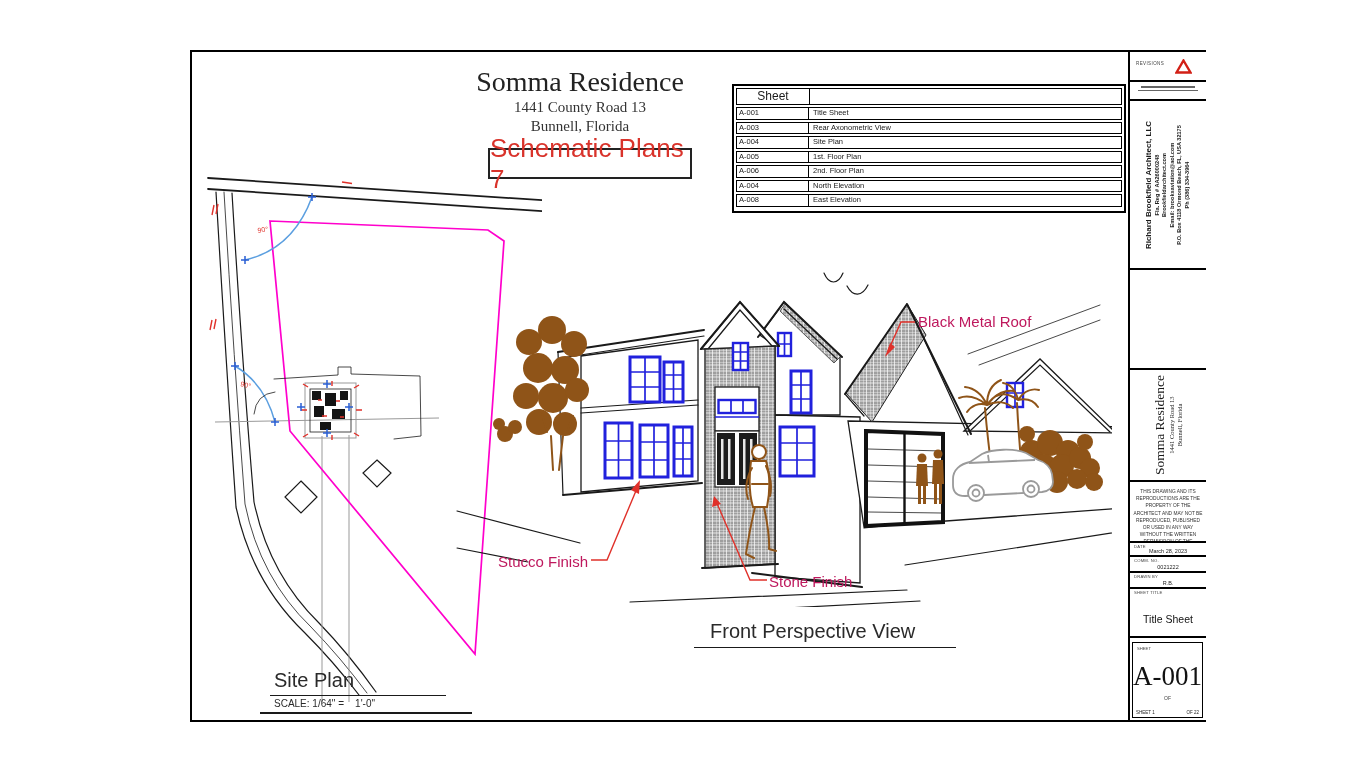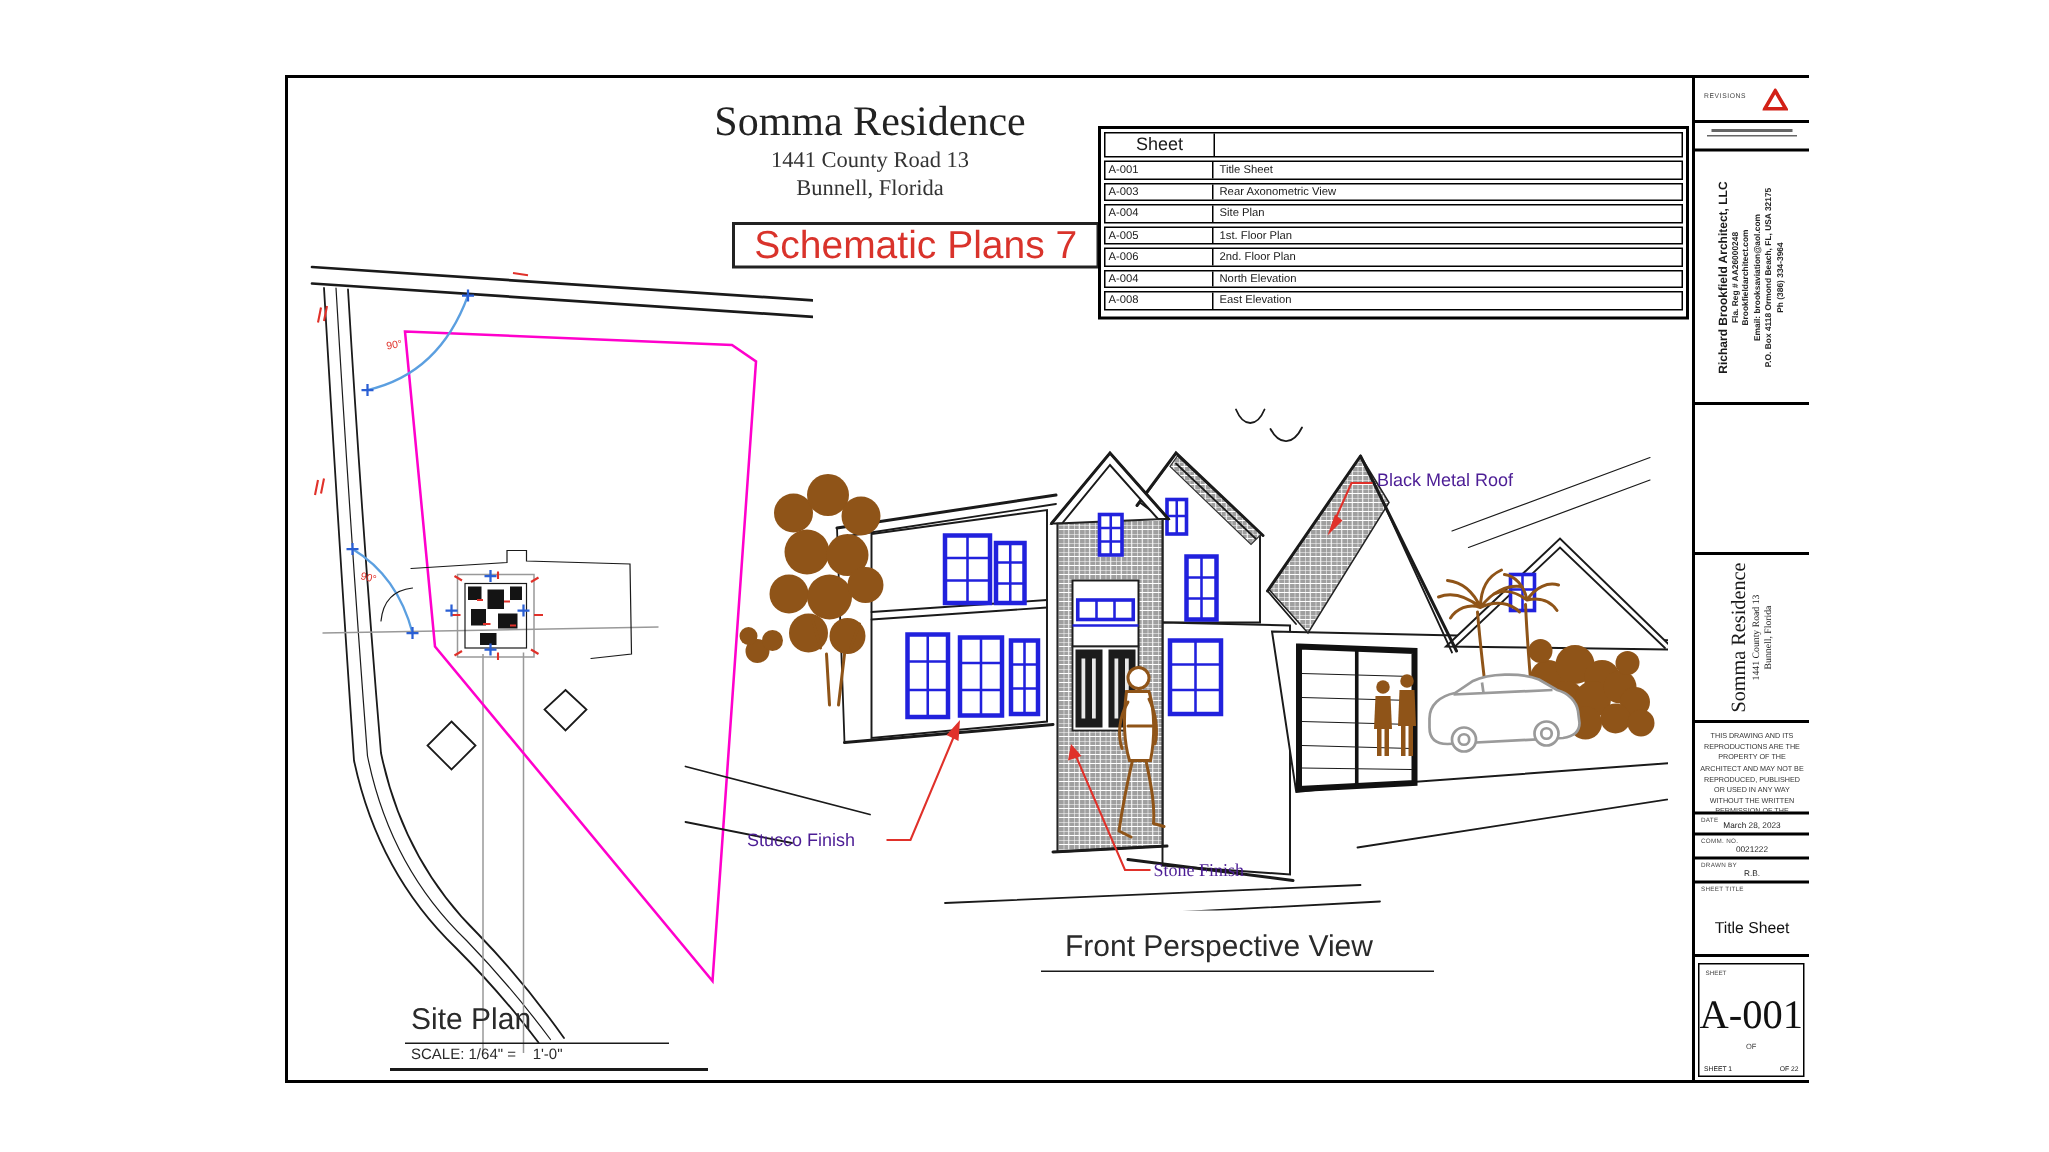--- a/index.html
+++ b/index.html
@@ -2,38 +2,38 @@
 <html><head>
 <meta charset="utf-8">
 <style>
   html,body{margin:0;padding:0;background:#fff;}
   body{width:1366px;height:768px;position:relative;font-family:"Liberation Sans",sans-serif;color:#1a1a1a;overflow:hidden;}
   .sheet{position:absolute;left:190px;top:50px;width:1016px;height:672px;border:2px solid #000;box-sizing:border-box;background:#fff;}
   
   .hdr{position:absolute;left:238px;top:14px;width:300px;text-align:center;}
   .hdr .title{font-family:"Liberation Serif",serif;font-size:28px;color:#222;}
   .hdr .addr{font-family:"Liberation Serif",serif;font-size:15px;color:#333;line-height:1.25;}
-  .planbox{position:absolute;left:296px;top:96px;width:245px;height:31px;border:2px solid #222;box-sizing:border-box;
+  .planbox{position:absolute;left:296px;top:96px;width:204px;height:31px;border:2px solid #222;box-sizing:border-box;
            display:flex;align-items:center;justify-content:center;}
   .planbox span{font-size:26px;color:#d9332b;letter-spacing:0px;}
   
   .toc{position:absolute;left:540px;top:32px;width:394px;border:2px solid #000;background:#fff;box-sizing:border-box;padding:1px 2px 2px 2px;}
   .toc-title{border:1px solid #000;margin:1px 0;font-size:11px;text-align:center;height:14px;line-height:14px;}
   .toc-head{display:flex;border:1px solid #000;margin:1px 0 2px 0;font-size:12px;height:15px;line-height:15px;}
   .toc-head .c1{width:72px;border-right:1px solid #000;text-align:center;}
   .toc-head .c2{flex:1;text-align:center;}
   .toc-row{display:flex;border:1px solid #000;margin-bottom:2px;font-size:7.5px;height:10.5px;line-height:10.5px;}
   .toc-row .c1{width:72px;border-right:1px solid #000;padding-left:2px;box-sizing:border-box;}
   .toc-row .c2{flex:1;padding-left:4px;}
   
   .viewlabel{position:absolute;font-size:20px;color:#2a2a2a;}
   .rule{position:absolute;border-top:1.5px solid #1a1a1a;}
   .rule2{position:absolute;border-top:2.5px solid #1a1a1a;}
   .scale{position:absolute;font-size:10px;color:#2a2a2a;white-space:pre;}
-  .anno{position:absolute;font-size:12px;color:#4c1d95;white-space:nowrap;}
+  .anno{position:absolute;font-size:15px;color:#be185d;white-space:nowrap;}
   
   .k{stroke:#1a1a1a;fill:none;stroke-linecap:round;}
   .k2{stroke-width:2;} .k1{stroke-width:1.2;} .k07{stroke-width:0.8;}
   .wfill{fill:#fff;stroke:#1a1a1a;stroke-width:1.3;}
   .win{fill:#fff;stroke:#2121dd;stroke-width:3;}
   .win25{fill:#fff;stroke:#2121dd;stroke-width:2.4;}
   .winl{stroke:#2121dd;stroke-width:1.7;fill:none;}
   .red{stroke:#e0312a;fill:none;stroke-width:1.4;}
   .redf{fill:#e0312a;}
   .mag{stroke:#ff00cc;fill:none;stroke-width:1.7;}
@@ -348,21 +348,21 @@
       <polygon class="redf" points="883,355 893,345 888,341"></polygon>
       <path class="red" d="M589,558 L605,558 L636,484"></path>
       <polygon class="redf" points="638,478 629,488 637,492"></polygon>
       <path class="red" d="M765,578 L748,578 L714,499"></path>
       <polygon class="redf" points="712,494 710,505 719,502"></polygon>
     </g>
   </svg>
 
   <div class="anno" style="left:726px;top:261px;">Black Metal Roof</div>
   <div class="anno" style="left:306px;top:501px;">Stucco Finish</div>
-  <div class="anno" style="left:577px;top:521px;font-family:Liberation Serif, serif;">Stone Finish</div>
+  <div class="anno" style="left:577px;top:521px;">Stone Finish</div>
 
   <div class="viewlabel" style="left:518px;top:568px;">Front Perspective View</div>
   <div class="rule" style="left:502px;top:595px;width:262px;"></div>
 
   <div class="viewlabel" style="left:82px;top:617px;">Site Plan</div>
   <div class="rule" style="left:78px;top:643px;width:176px;"></div>
   <div class="scale" style="left:82px;top:646px;">SCALE: 1/64" =    1'-0"</div>
   <div class="rule2" style="left:68px;top:660px;width:212px;"></div>
 
   <aside class="tb">

